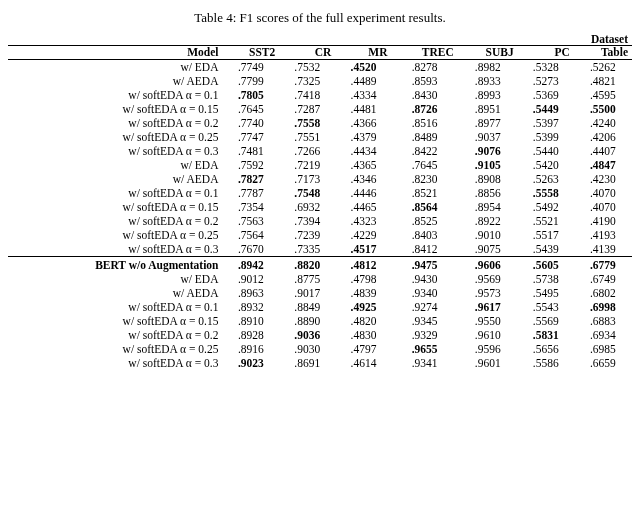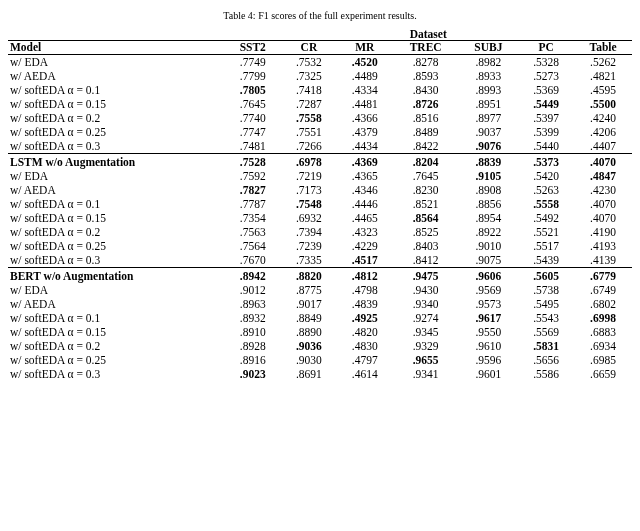--- a/index.html
+++ b/index.html
@@ -7,38 +7,39 @@
       background: #fff;
       font-family: 'Times New Roman', Times, serif;
       font-size: 12px;
       color: #000;
       width: 640px;
       min-height: 531px;
       padding: 10px 8px;
     }
     .table-title {
       text-align: center;
-      font-size: 10px;
+      font-size: 13px;
       margin-bottom: 6px;
     }
     table {
       width: 100%;
       border-collapse: collapse;
     }
     th, td {
       padding: 1px 4px;
       text-align: center;
       font-size: 11.5px;
       white-space: nowrap;
     }
     th {
       font-weight: bold;
+      text-align: right;
     }
     td:first-child, th:first-child {
-      text-align: left;
+      text-align: right;
       padding-left: 2px;
     }
     .header-row-top th {
       border-bottom: none;
       padding-bottom: 0;
     }
     .header-row-bottom th {
       border-bottom: 1px solid #000;
       padding-top: 0;
     }
@@ -144,30 +145,20 @@
       <tr>
         <td>w/ softEDA α = 0.3</td>
         <td>.7481</td>
         <td>.7266</td>
         <td>.4434</td>
         <td>.8422</td>
         <td class="bold-val">.9076</td>
         <td>.5440</td>
         <td>.4407</td>
       </tr>
-      <tr class="section-header">
-        <td>LSTM w/o Augmentation</td>
-        <td>.7528</td>
-        <td>.6978</td>
-        <td>.4369</td>
-        <td>.8204</td>
-        <td>.8839</td>
-        <td>.5373</td>
-        <td>.4070</td>
-      </tr>
       <tr>
         <td>w/ EDA</td>
         <td>.7592</td>
         <td>.7219</td>
         <td>.4365</td>
         <td>.7645</td>
         <td class="bold-val">.9105</td>
         <td>.5420</td>
         <td class="bold-val">.4847</td>
       </tr>

